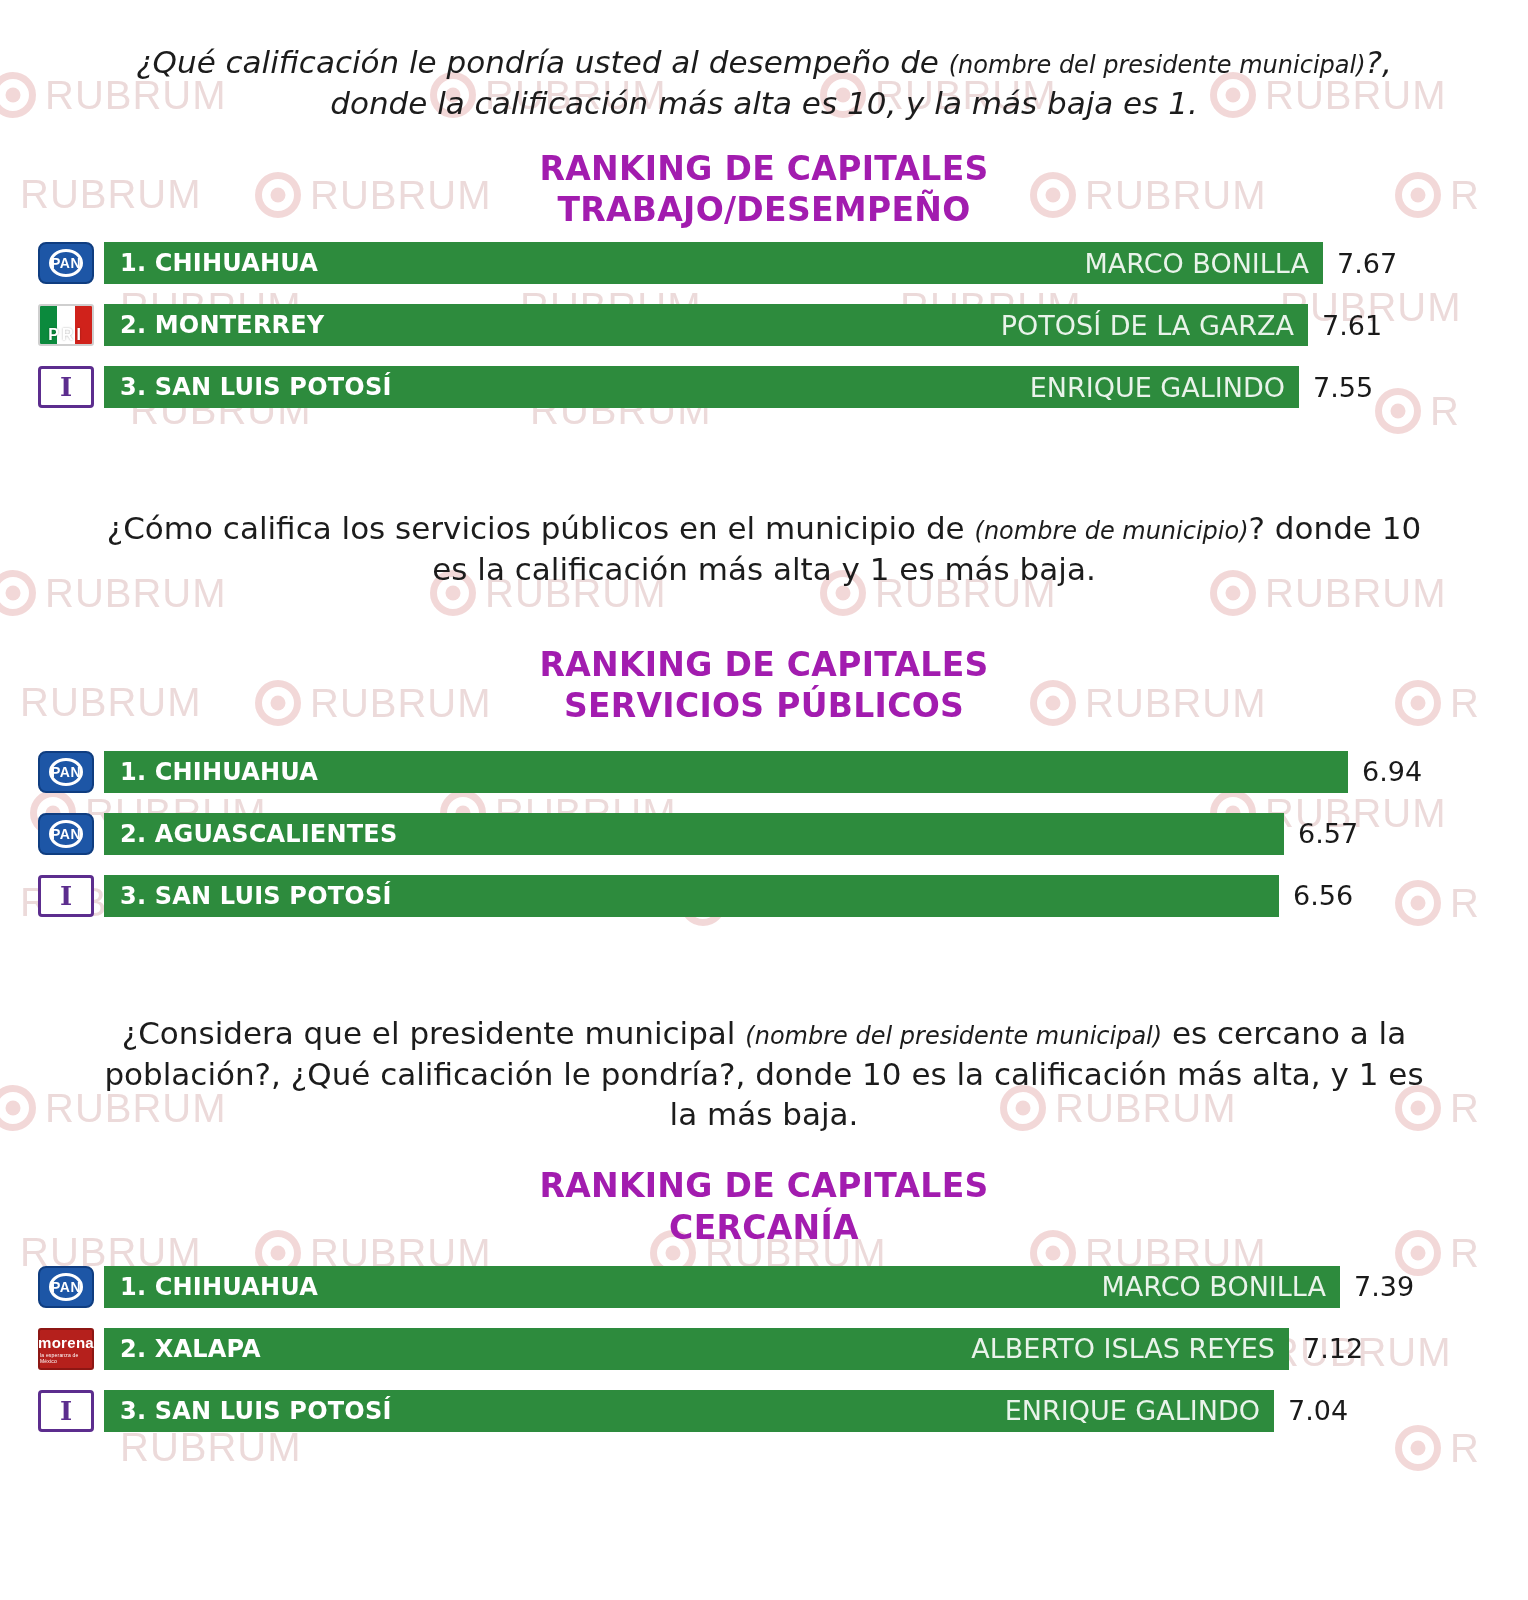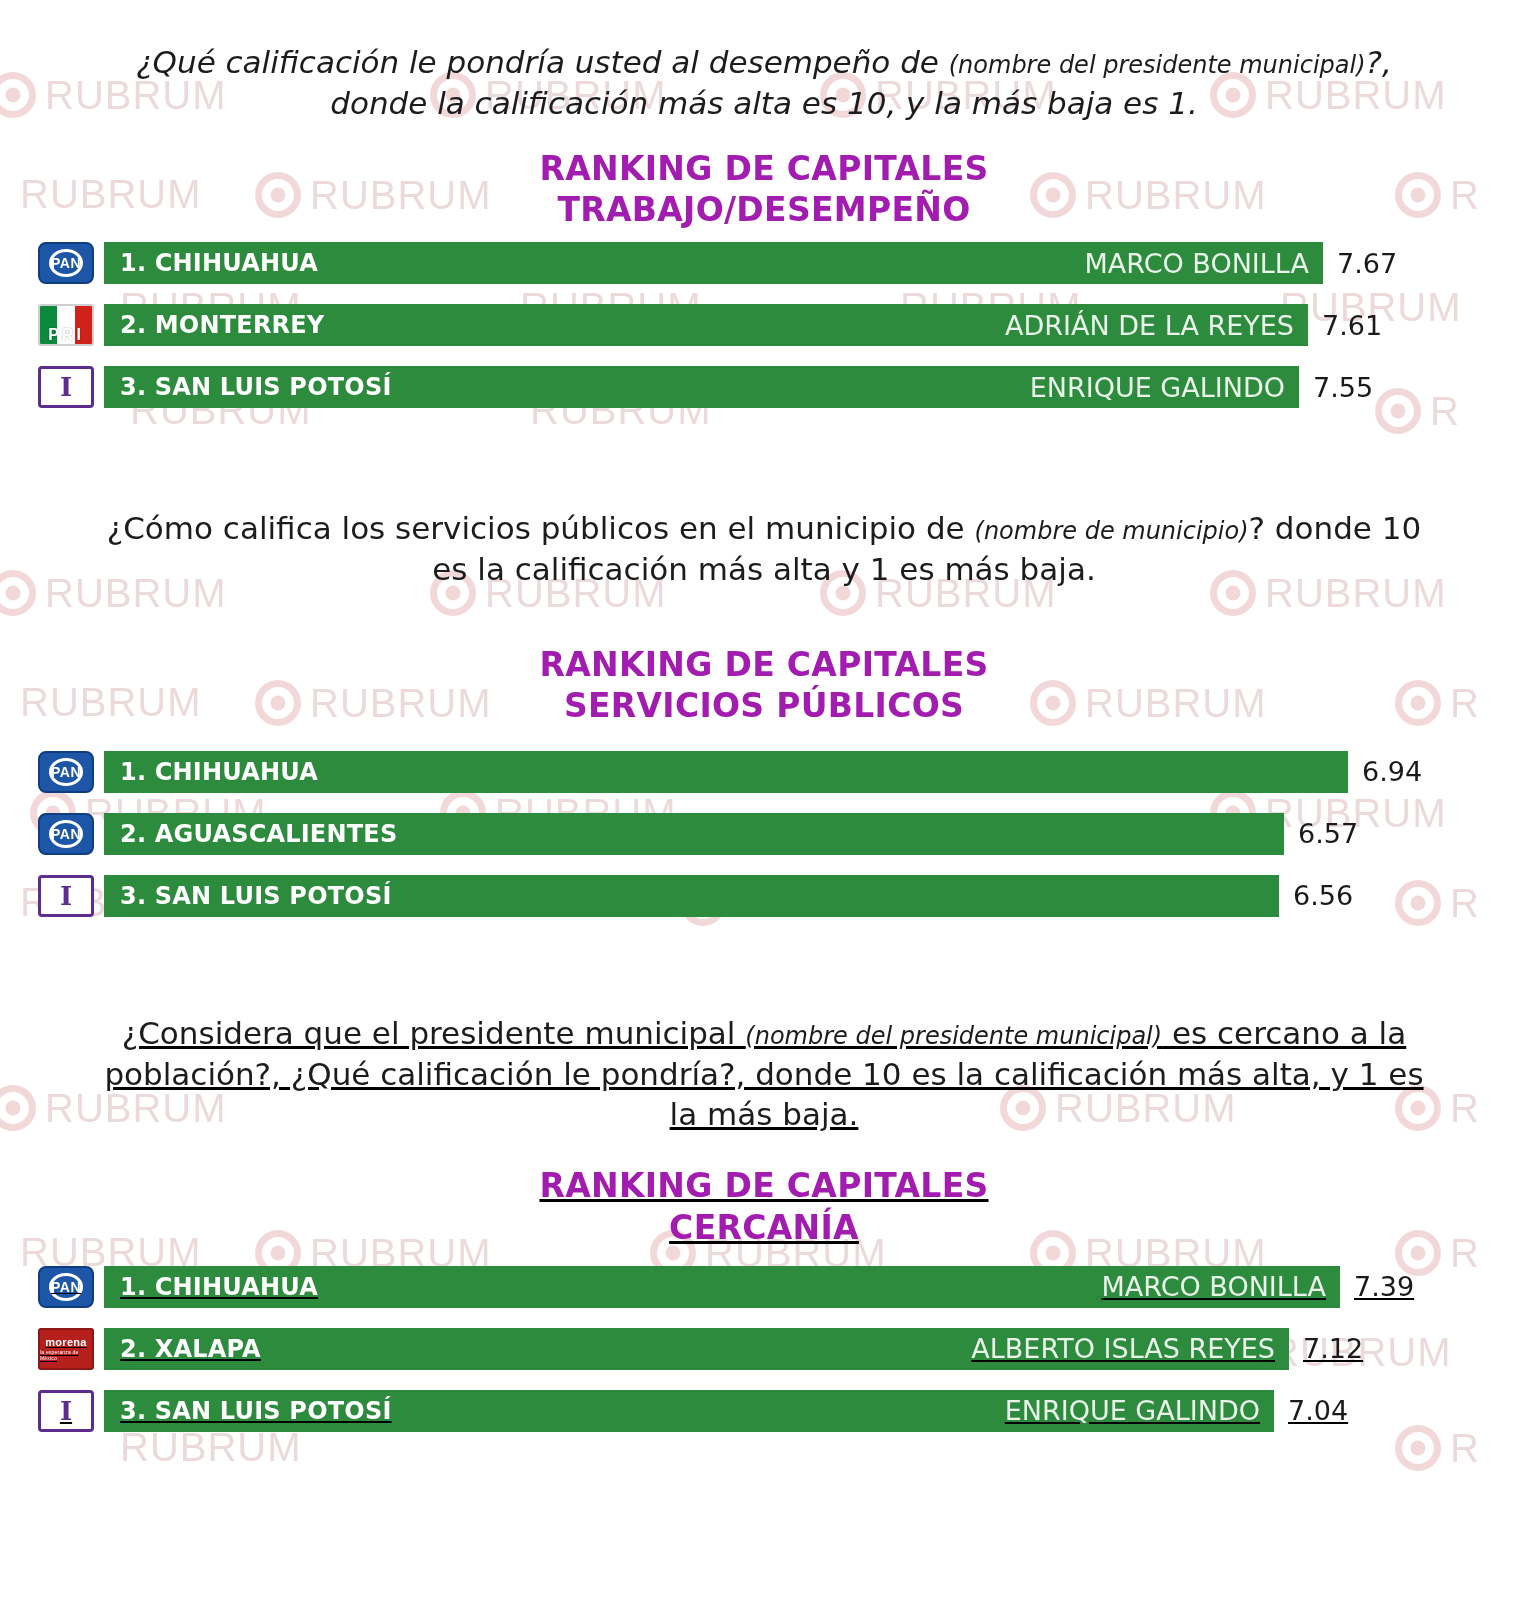--- a/index.html
+++ b/index.html
@@ -164,21 +164,21 @@
 
   
   .logo-morena {
     background: #b5201c;
     border: 2px solid #8d1714;
     border-radius: 3px;
     flex-direction: column;
   }
   .logo-morena .m-txt {
     color: #ffffff;
-    font-size: 11px;
+    font-size: 15px;
     font-weight: bold;
     letter-spacing: .3px;
     font-family: "Liberation Sans", sans-serif;
   }
   .logo-morena .m-sub {
     color: #ffffff;
     font-size: 5px;
     letter-spacing: .2px;
     margin-top: 1px;
   }
@@ -427,21 +427,21 @@
           <div class="logo logo-pri">
             <span class="stripes">
                 <i class="s1"></i>
                 <i class="s2"></i>
                 <i class="s3"></i>
               </span>
             <span class="pri-txt">PRI</span>
           </div>
           <div class="bar" style="width:1204px;">
             <span class="bar-label">2. MONTERREY</span>
-            <span class="bar-person">ADRIÁN DE LA REYES</span>
+            <span class="bar-person">POTOSÍ DE LA GARZA</span>
           </div>
           <span class="score">7.61</span>
         </div>
 
         <div class="row">
           <div class="logo logo-ind">
             <span class="i-txt">I</span>
           </div>
           <div class="bar" style="width:1195px;">
             <span class="bar-label">3. SAN LUIS POTOSÍ</span>
@@ -494,21 +494,21 @@
           <div class="bar" style="width:1175px;">
             <span class="bar-label">3. SAN LUIS POTOSÍ</span>
             <span class="bar-person"></span>
           </div>
           <span class="score">6.56</span>
         </div>
 
       </div>
     </div>
 
-    <div class="block" style="padding-top:78px;text-decoration:underline;">
+    <div class="block" style="padding-top:78px;">
       <div class="question">
         <span>¿Considera que el presidente municipal </span><span class="q-small">(nombre del presidente municipal)</span><span> es cercano a la población?, ¿Qué calificación le pondría?, donde 10 es la calificación más alta, y 1 es la más baja.</span>
       </div>
 
       <div class="ranking-title" style="margin-top:30px;">
         <div>RANKING DE CAPITALES</div>
         <div>CERCANÍA</div>
       </div>
 
       <div class="rows" style="margin-top:16px;">

